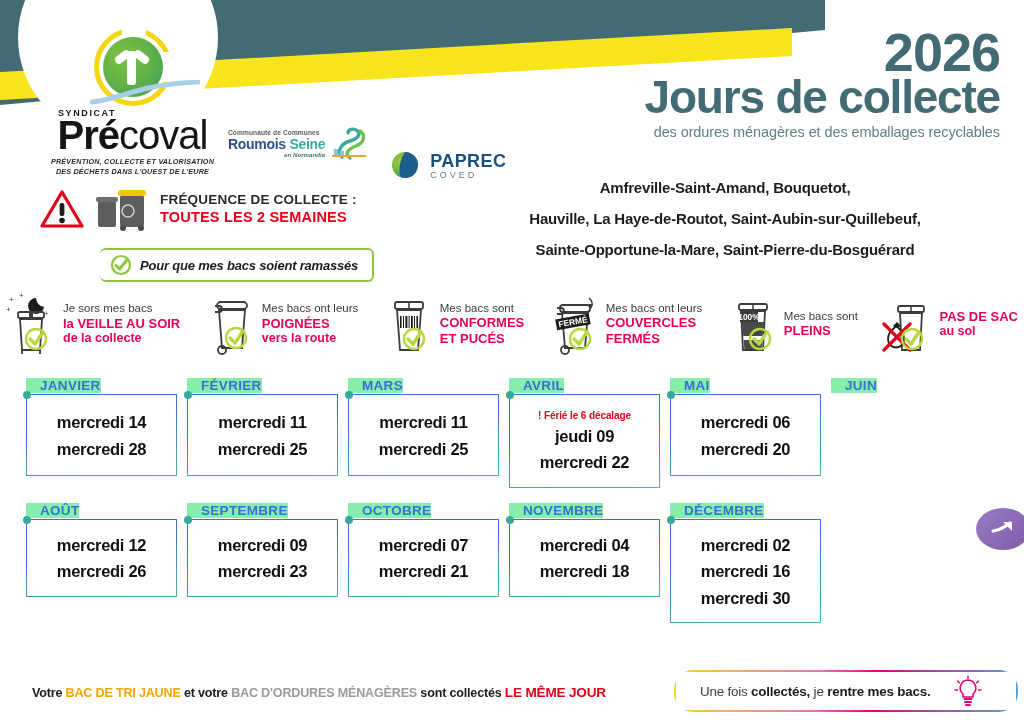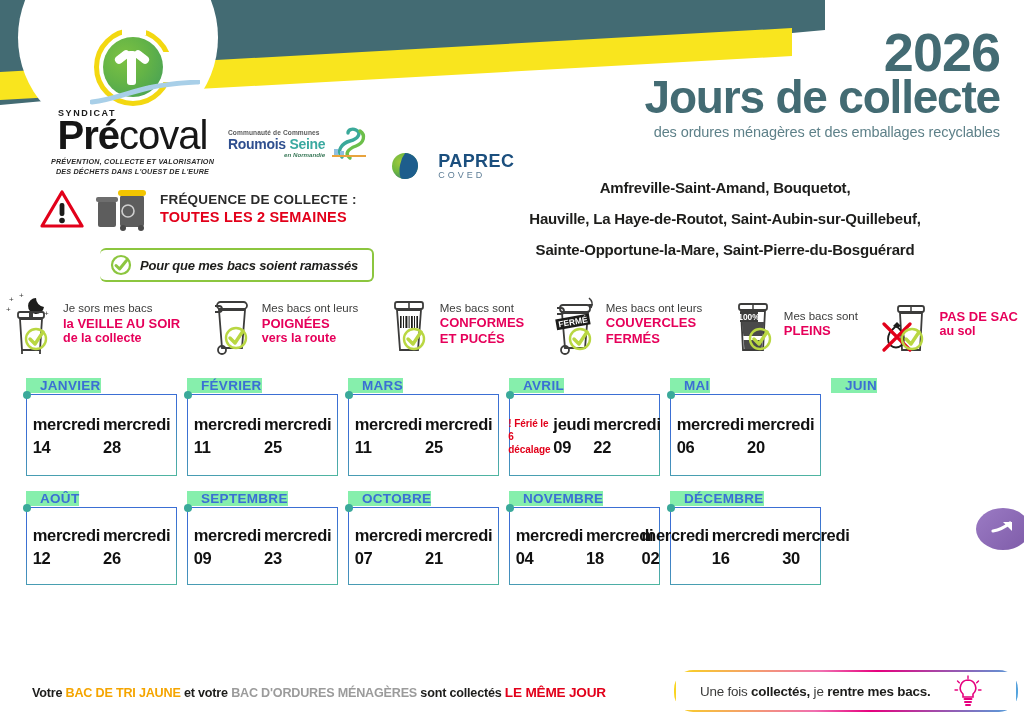--- a/index.html
+++ b/index.html
@@ -73,21 +73,21 @@
 
   
   .partners{position:absolute;left:228px;top:108px;z-index:6;display:flex;align-items:center;gap:22px;}
   .rs-logo{display:flex;align-items:center;gap:3px;}
   .rs-txt{line-height:1.05;}
   .rs-l1{font-size:6.6px;font-weight:bold;color:#5a5a5a;letter-spacing:.1px;}
   .rs-l2{font-size:14px;font-weight:bold;color:#2f4f8f;letter-spacing:-.3px;}
   .rs-l2 .grn{color:#3aa9a0;}
   .rs-l3{font-size:6.2px;font-weight:bold;font-style:italic;color:#3b7a5a;text-align:right;}
   .rs-mark{width:42px;height:34px;}
-  .pp-logo{display:flex;align-items:center;gap:20px;margin-top:44px;}
+  .pp-logo{display:flex;gap:12px;margin-top:44px;}
   .pp-ball{width:26px;height:26px;border-radius:50%;
     background:radial-gradient(circle at 30% 35%,#9ec93c 0%,#6fb83f 40%,#1b5d87 100%);position:relative;overflow:hidden;}
   .pp-ball:after{content:"";position:absolute;left:8px;top:-4px;width:18px;height:34px;
     background:#1d5d8c;border-radius:50%;transform:rotate(12deg);}
   .pp-txt{line-height:1;}
   .pp-l1{font-size:18px;font-weight:bold;color:#1b4f7e;letter-spacing:.4px;}
   .pp-l2{font-size:9px;color:#5c7c95;letter-spacing:3px;margin-top:1px;}
 
   
   .title-block{position:absolute;right:24px;top:30px;text-align:right;z-index:7;}
@@ -133,21 +133,21 @@
   .mname{
     font-size:13.5px;font-weight:bold;color:#3b6fd4;letter-spacing:.3px;
     position:relative;z-index:3;padding-left:14px;background:#86efac;display:inline-block;
     margin-bottom:-8px;
   }
   .mbox{
     position:relative;border:1.6px solid #3b6fd4;border-radius:14px;
     border-image:linear-gradient(170deg,#3b6fd4 0%,#3b6fd4 35%,#4fb6a0 100%) 1;
     border-image-slice:1;
     padding:14px 6px 12px 6px;min-height:78px;box-sizing:border-box;
-    display:flex;flex-direction:row;align-items:center;justify-content:center;gap:3px;
+    display:flex;flex-direction:column;align-items:center;justify-content:center;gap:3px;
     background:#fff;
   }
   .mbox.r1{min-height:82px;}
   .mdot{position:absolute;left:-4px;top:-4px;width:8px;height:8px;border-radius:50%;
     background:#3aa99a;z-index:4;}
   .mdate{font-size:16.5px;font-weight:bold;color:#111111;letter-spacing:-.3px;line-height:1.42;}
   .mnote{font-size:10px;font-weight:bold;color:#e2001a;line-height:1.3;letter-spacing:-.1px;}
 
   
   .arrow-btn{position:absolute;right:-6px;top:508px;width:54px;height:42px;border-radius:50%;

